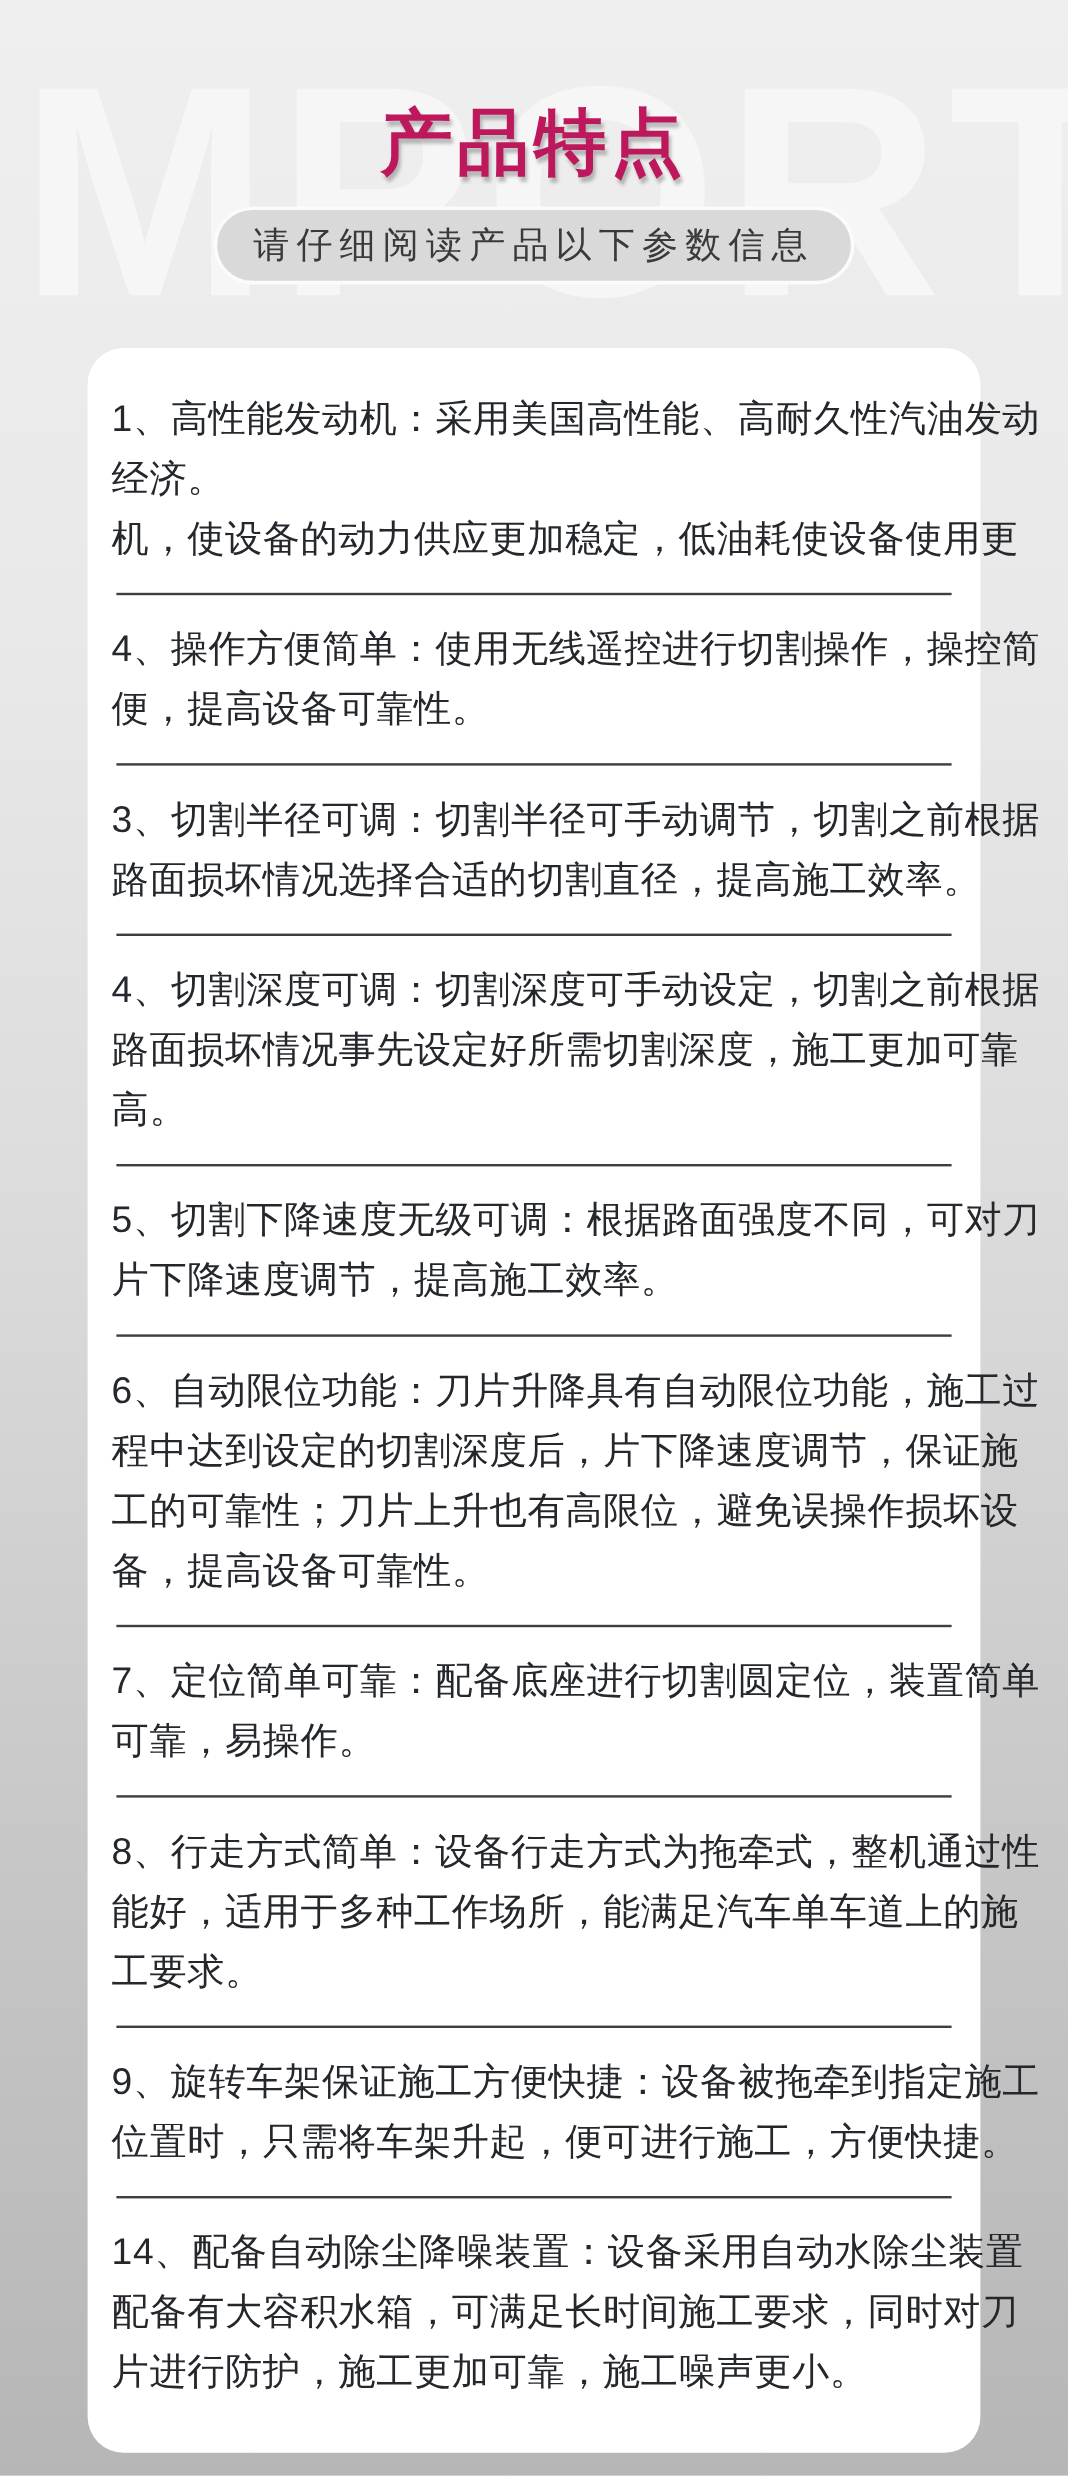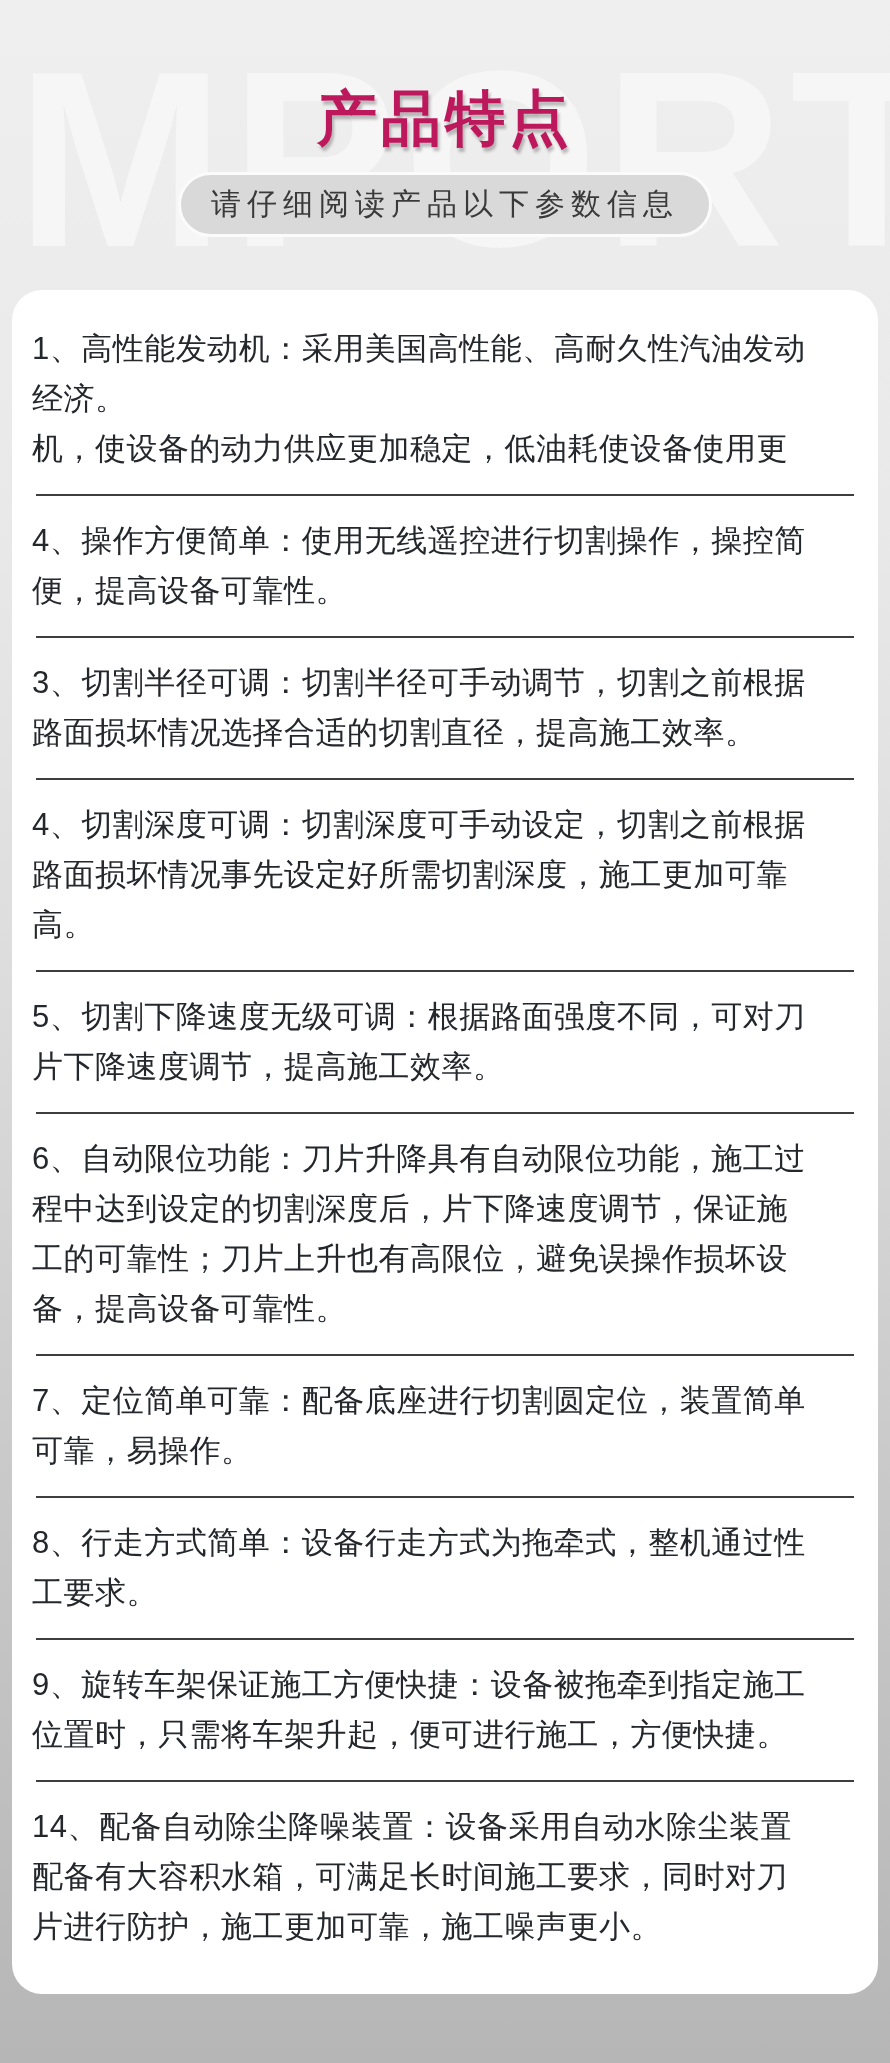--- a/index.html
+++ b/index.html
@@ -20,21 +20,21 @@
     color:#be185d; letter-spacing:4px;
     text-shadow:2px 4px 3px rgba(0,0,0,0.25);
   }
   .pill {
     position:relative; z-index:1; width:-moz-fit-content; width:fit-content;
     margin:16px auto 0; padding:9px 30px;
     background:#d9d9d9; border:3px solid #fbfbfb; border-radius:999px;
     font-size:30px; color:#3a3a3a; letter-spacing:6px; white-space:nowrap;
   }
   .card {
-    width:866px; margin:0 auto; box-sizing:border-box;
+    width:744px; margin:0 auto; box-sizing:border-box;
     background:#ffffff; border-radius:30px;
     padding:34px 20px 42px;
   }
   .line {
     font-size:31px; line-height:50px; color:#24272c;
     letter-spacing:0.5px; white-space:nowrap;
   }
   .sep { height:2px; background:#3e3e3e; margin:20px 4px; }
 </style>
 </head>
@@ -85,20 +85,21 @@
           <div class="line">备，提高设备可靠性。</div>
         </div>
         <div class="sep"></div>
         <div class="item">
           <div class="line">7、定位简单可靠：配备底座进行切割圆定位，装置简单</div>
           <div class="line">可靠，易操作。</div>
         </div>
         <div class="sep"></div>
         <div class="item">
           <div class="line">8、行走方式简单：设备行走方式为拖牵式，整机通过性</div>
+          <div class="line">能好，适用于多种工作场所，能满足汽车单车道上的施</div>
           <div class="line">工要求。</div>
         </div>
         <div class="sep"></div>
         <div class="item">
           <div class="line">9、旋转车架保证施工方便快捷：设备被拖牵到指定施工</div>
           <div class="line">位置时，只需将车架升起，便可进行施工，方便快捷。</div>
         </div>
         <div class="sep"></div>
         <div class="item">
           <div class="line">14、配备自动除尘降噪装置：设备采用自动水除尘装置</div>

